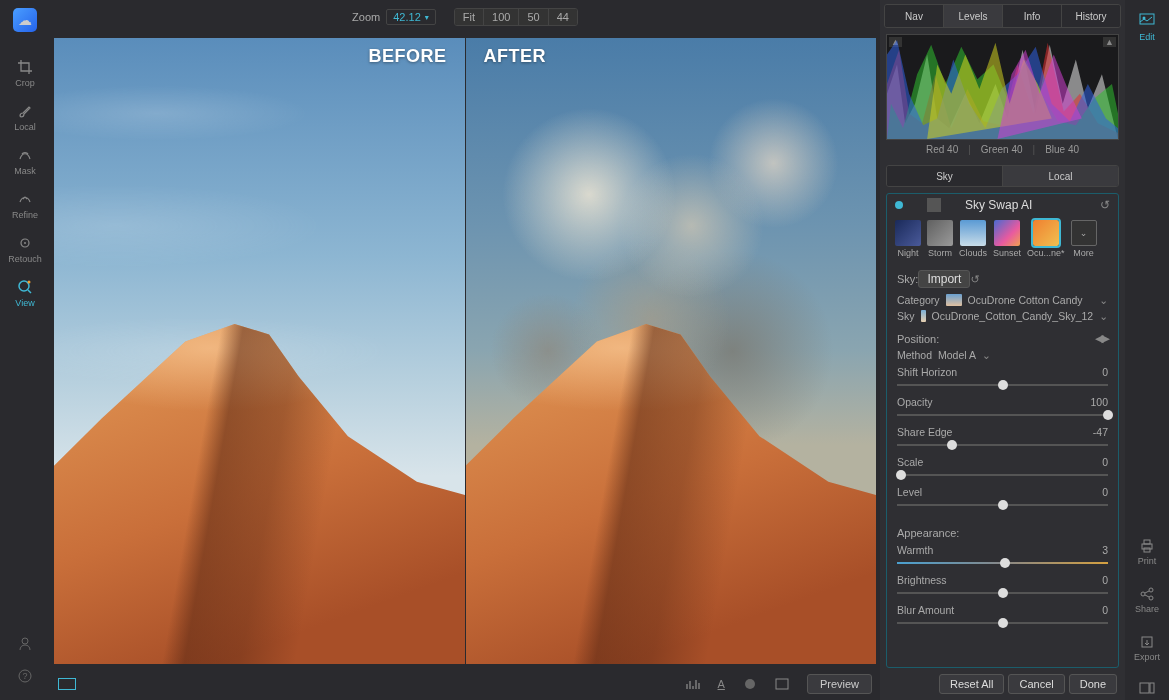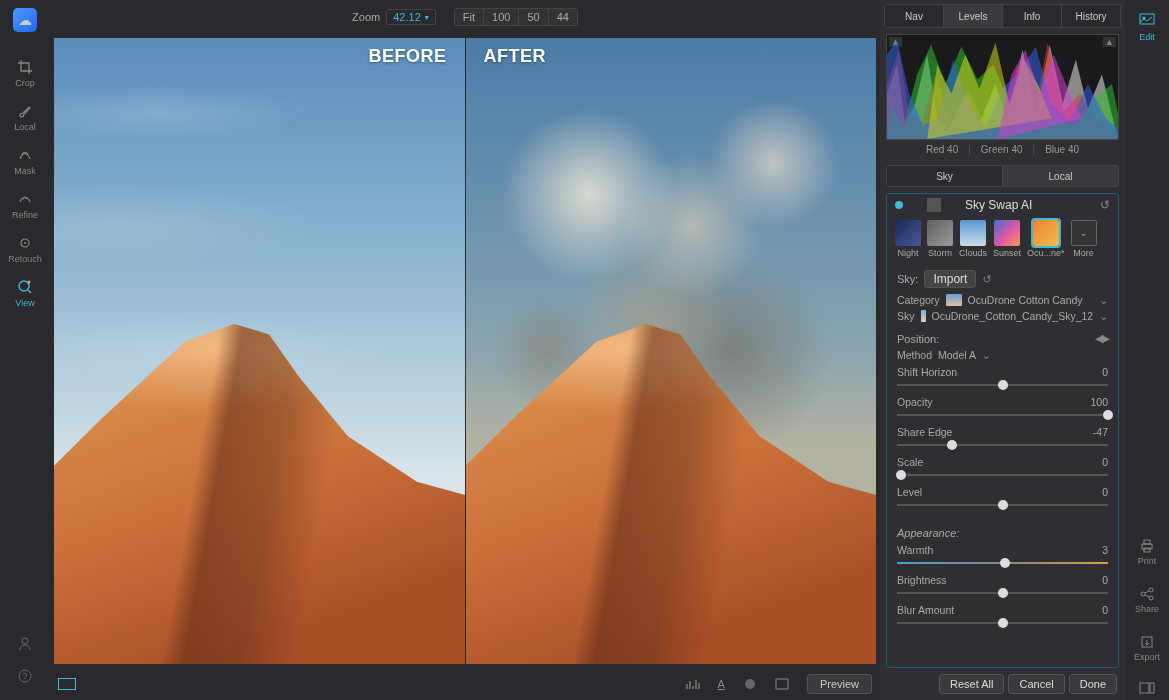--- a/index.html
+++ b/index.html
@@ -99,21 +99,21 @@
 .preset{display:flex; flex-direction:column; align-items:center; gap:2px; font-size:9px; color:#aaa; cursor:pointer;}
 .preset .thumb{width:26px;height:26px;border-radius:2px;}
 .preset.sel .thumb{outline:2px solid #3fb8d4;}
 .preset.more .thumb{display:flex;align-items:center;justify-content:center;border:1px solid #666;background:#333;}
 
 .panel-body{flex:1; overflow-y:auto; padding:2px 10px 6px;}
 .panel-body::-webkit-scrollbar{width:8px;}
 .panel-body::-webkit-scrollbar-thumb{background:#555;border-radius:4px;}
 .panel-body::-webkit-scrollbar-track{background:#2a2a2e;}
 
-.field-row{display:flex; align-items:center; gap:6px; padding:4px 0; font-size:11px; color:#aaa;}
+.field-row{display:flex; align-items:center; gap:0; padding:4px 0; font-size:11px; color:#aaa;}
 .field-row .lab{flex:0 0 auto;}
 .import-btn{background:#444;border:1px solid #555;color:#ddd;padding:1px 8px;border-radius:3px;font-size:12px;cursor:pointer;}
 .sel-row{display:flex;align-items:center;gap:6px;padding:2px 0;font-size:10.5px;color:#aaa;}
 .sel-row .chev{margin-left:auto;color:#888;}
 .mini-thumb{width:16px;height:12px;border-radius:1px;display:inline-block;}
 
 .section-head{display:flex;align-items:center;justify-content:space-between;font-size:11px;color:#aaa;padding:8px 0 2px;}
 .arrows{color:#888;letter-spacing:-2px;}
 
 .slider-block{padding:3px 0;}
@@ -419,21 +419,21 @@
                 <span>Level</span>
                 <span>0</span>
               </div>
       <div class="slider-track">
                 <div class="slider-line "></div>
                 <div class="slider-knob" style="left:50%;"></div>
               </div>
             </div>
           </div>
 
-        <div class="section-head" style="padding-top:14px;font-style:italic;">
+        <div class="section-head" style="padding-top:14px;">
           <span>Appearance:</span>
         </div>
         <div id="sliders-app">
             <div class="slider-block">
               <div class="slider-top">
                 <span>Warmth</span>
                 <span>3</span>
               </div>
       <div class="slider-track">
                 <div class="slider-line grad-warm"></div>

